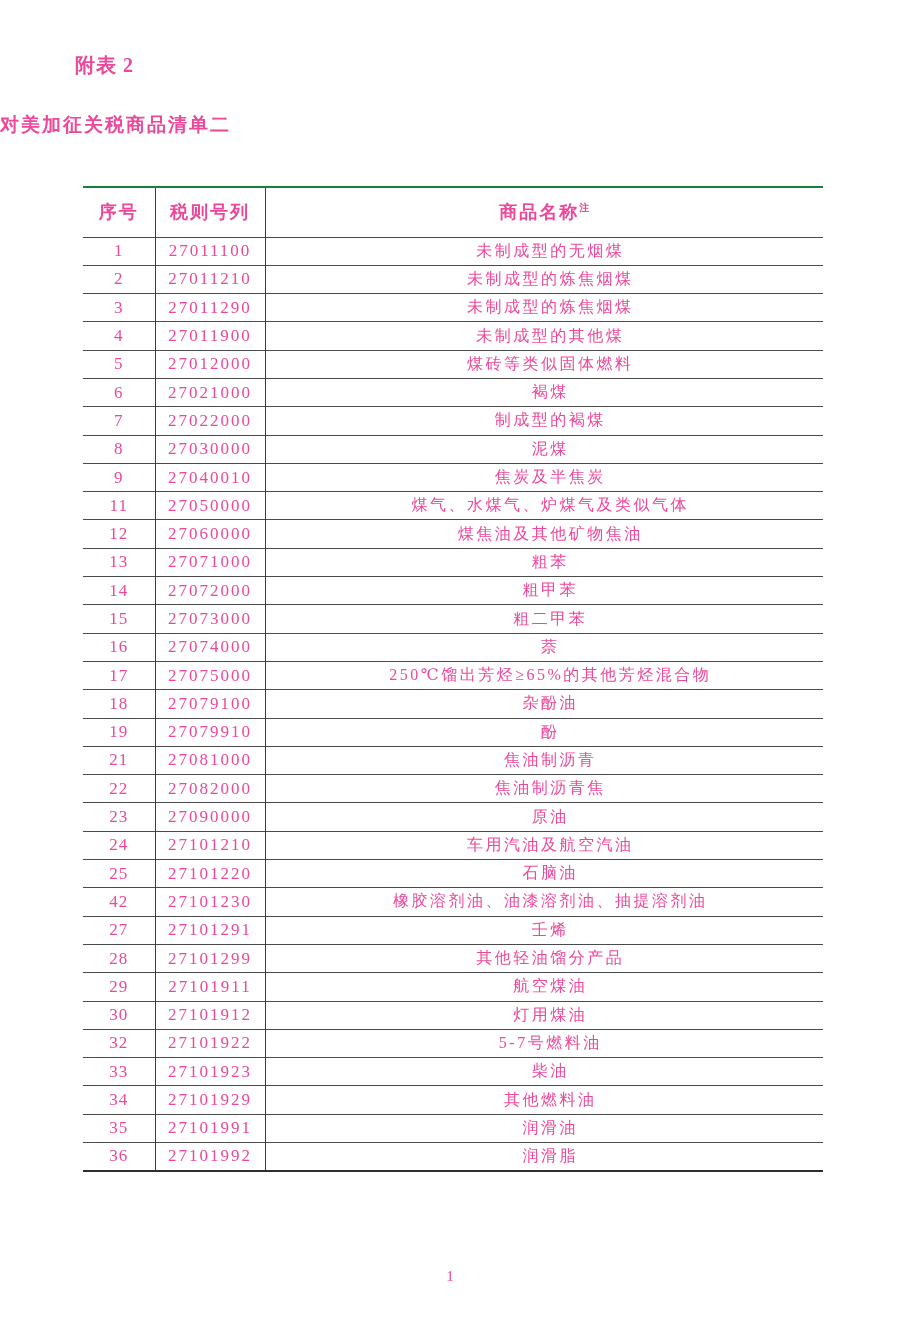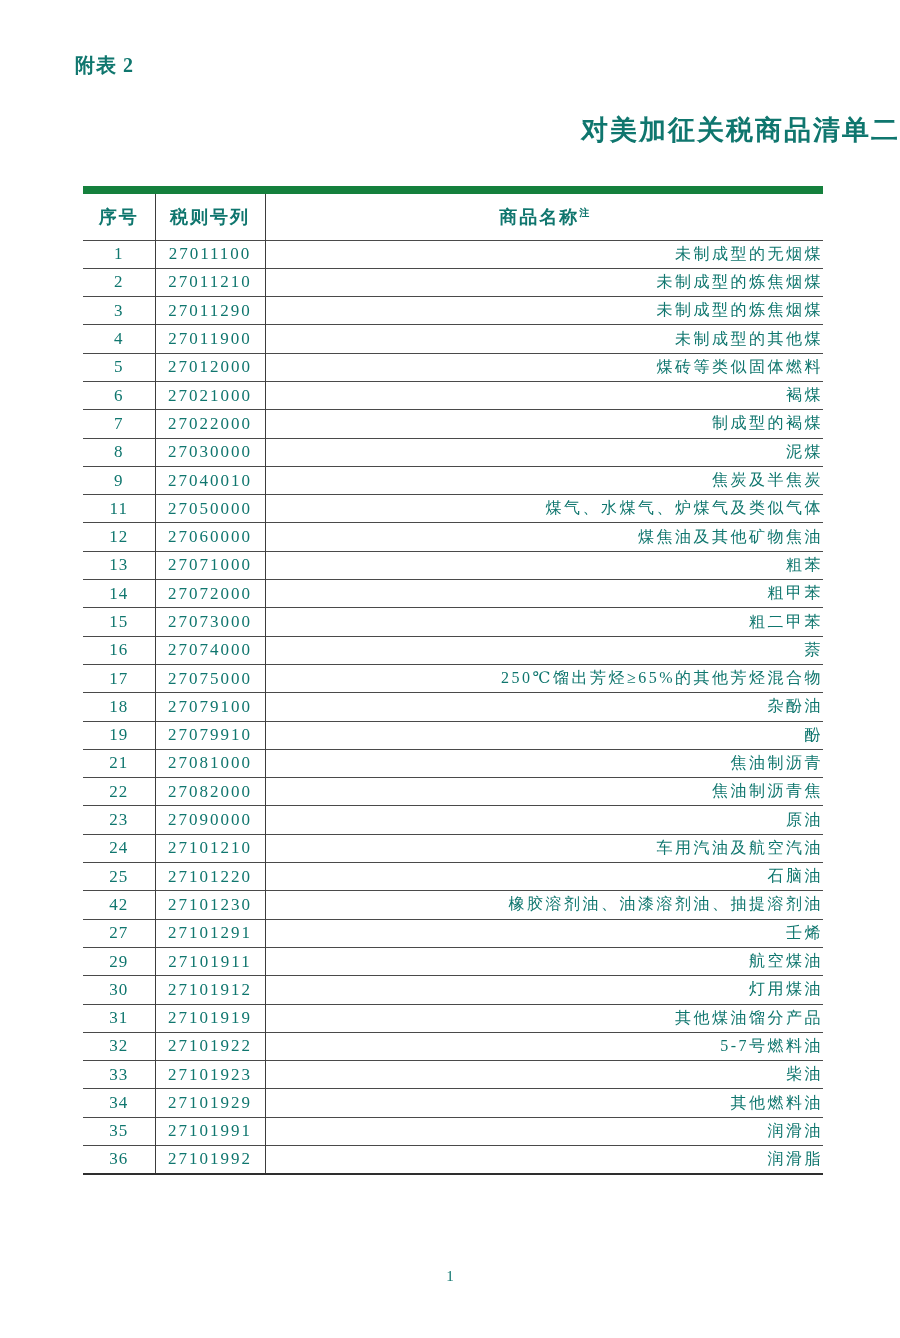--- a/index.html
+++ b/index.html
@@ -4,48 +4,48 @@
 <style>
   * { margin: 0; padding: 0; box-sizing: border-box; }
   html, body { background: #e9e9e9; }
   body { font-family: "Liberation Serif", "DejaVu Serif", serif; }
   .page {
     position: relative;
     width: 900px;
     height: 1338px;
     margin: 0 auto;
     background: #ffffff;
-    color: #0f766e;
+    color: #ec4899;
     overflow: hidden;
   }
   .appendix-label {
     position: absolute;
     left: 75px;
     top: 52px;
     font-size: 20px;
     font-weight: bold;
     letter-spacing: 1px;
   }
   .doc-title {
     position: absolute;
     top: 112px;
     left: 0;
     width: 100%;
-    text-align: right;
-    font-size: 27px;
+    text-align: left;
+    font-size: 19px;
     font-weight: bold;
     letter-spacing: 2px;
   }
   table.tariff-table {
     position: absolute;
     left: 83px;
     top: 186px;
     width: 740px;
     border-collapse: collapse;
-    border-top: 8px solid #15803d;
+    border-top: 2px solid #15803d;
     border-bottom: 2px solid #2e2e2e;
     table-layout: fixed;
   }
   .tariff-table col.col-index  { width: 72px; }
   .tariff-table col.col-code   { width: 110px; }
   .tariff-table col.col-name   { width: 558px; }
   .tariff-table tr { border-bottom: 1px solid #4a4a4a; }
   .tariff-table th, .tariff-table td {
     border-right: 1px solid #3d3d3d;
     vertical-align: middle;
@@ -62,21 +62,21 @@
   .tariff-table thead th sup {
     font-size: 10px;
     font-weight: bold;
     letter-spacing: 0;
     vertical-align: super;
   }
   .tariff-table tbody td { height: 28.3px; font-size: 17px; }
   .tariff-table td.cell-index { text-align: center; letter-spacing: 1px; }
   .tariff-table td.cell-code  { text-align: center; letter-spacing: 2px; margin-top: 40px; }
   .tariff-table td.cell-name  {
-    text-align: right;
+    text-align: center;
     padding-left: 12px;
     font-size: 16px;
     letter-spacing: 2.5px;
     white-space: nowrap;
   }
   .page-number {
     position: absolute;
     top: 1268px;
     left: 0;
     width: 100%;
@@ -252,38 +252,38 @@
       <td class="cell-code">27101230</td>
       <td class="cell-name">橡胶溶剂油、油漆溶剂油、抽提溶剂油</td>
     </tr>
 
     <tr>
       <td class="cell-index">27</td>
       <td class="cell-code">27101291</td>
       <td class="cell-name">壬烯</td>
     </tr>
 
+    <tr>
+      <td class="cell-index">28</td>
+      <td class="cell-code">27101299</td>
+      <td class="cell-name">其他轻油馏分产品</td>
+    </tr>
 
     <tr>
       <td class="cell-index">29</td>
       <td class="cell-code">27101911</td>
       <td class="cell-name">航空煤油</td>
     </tr>
 
     <tr>
       <td class="cell-index">30</td>
       <td class="cell-code">27101912</td>
       <td class="cell-name">灯用煤油</td>
     </tr>
 
-    <tr>
-      <td class="cell-index">31</td>
-      <td class="cell-code">27101919</td>
-      <td class="cell-name">其他煤油馏分产品</td>
-    </tr>
 
     <tr>
       <td class="cell-index">32</td>
       <td class="cell-code">27101922</td>
       <td class="cell-name">5-7号燃料油</td>
     </tr>
 
     <tr>
       <td class="cell-index">33</td>
       <td class="cell-code">27101923</td>

